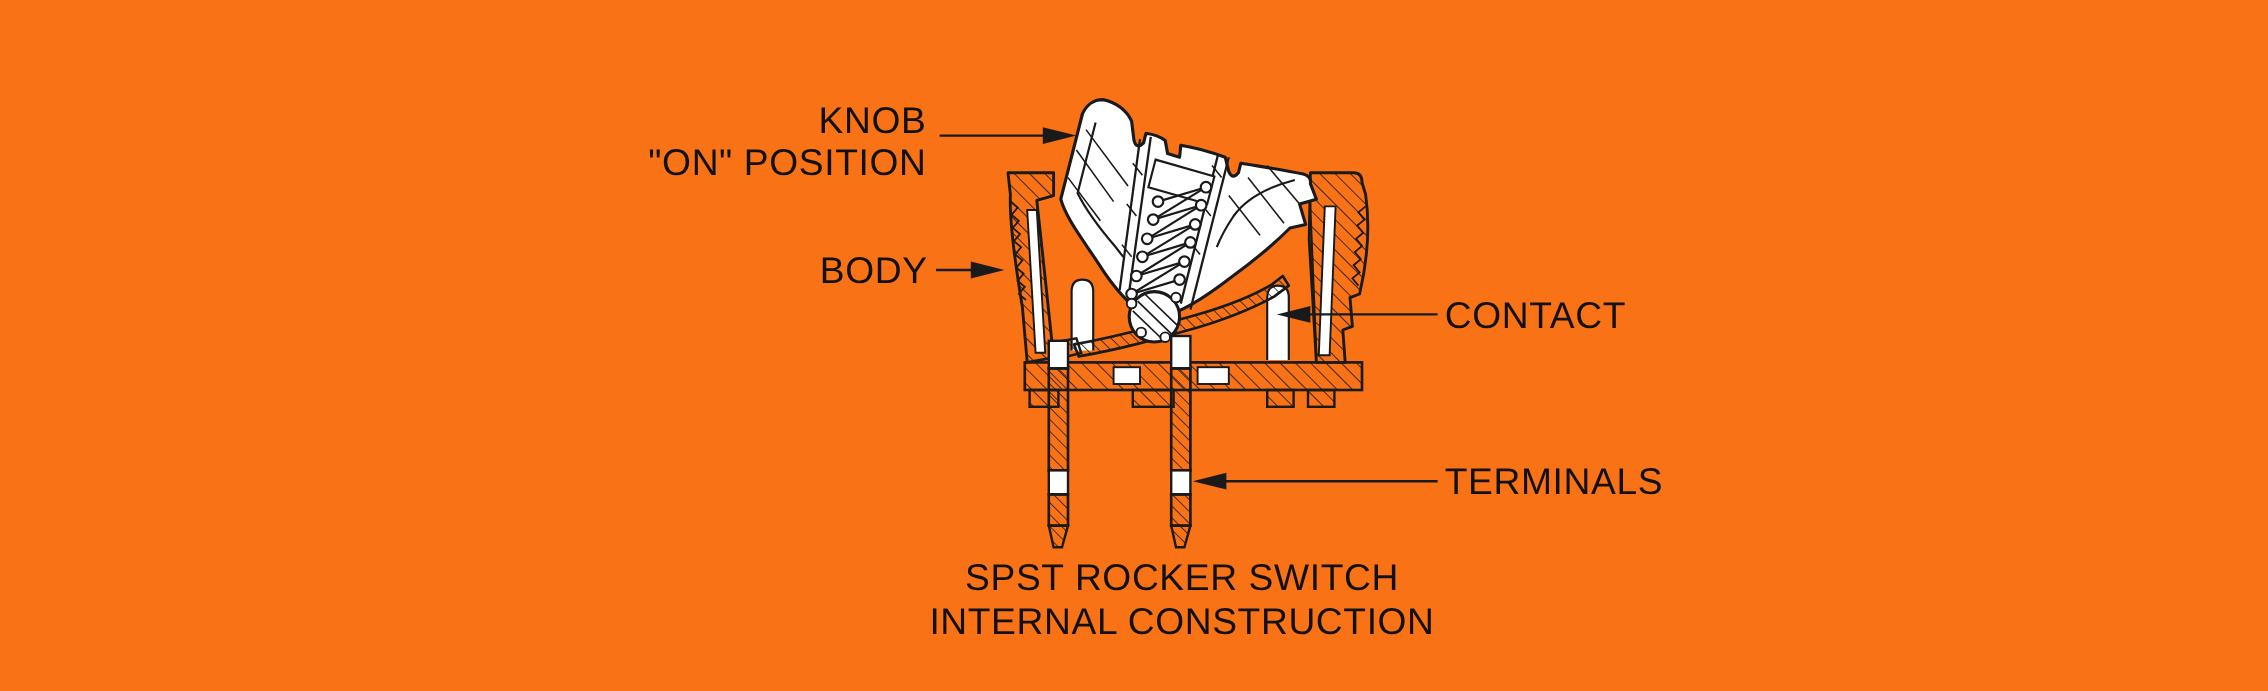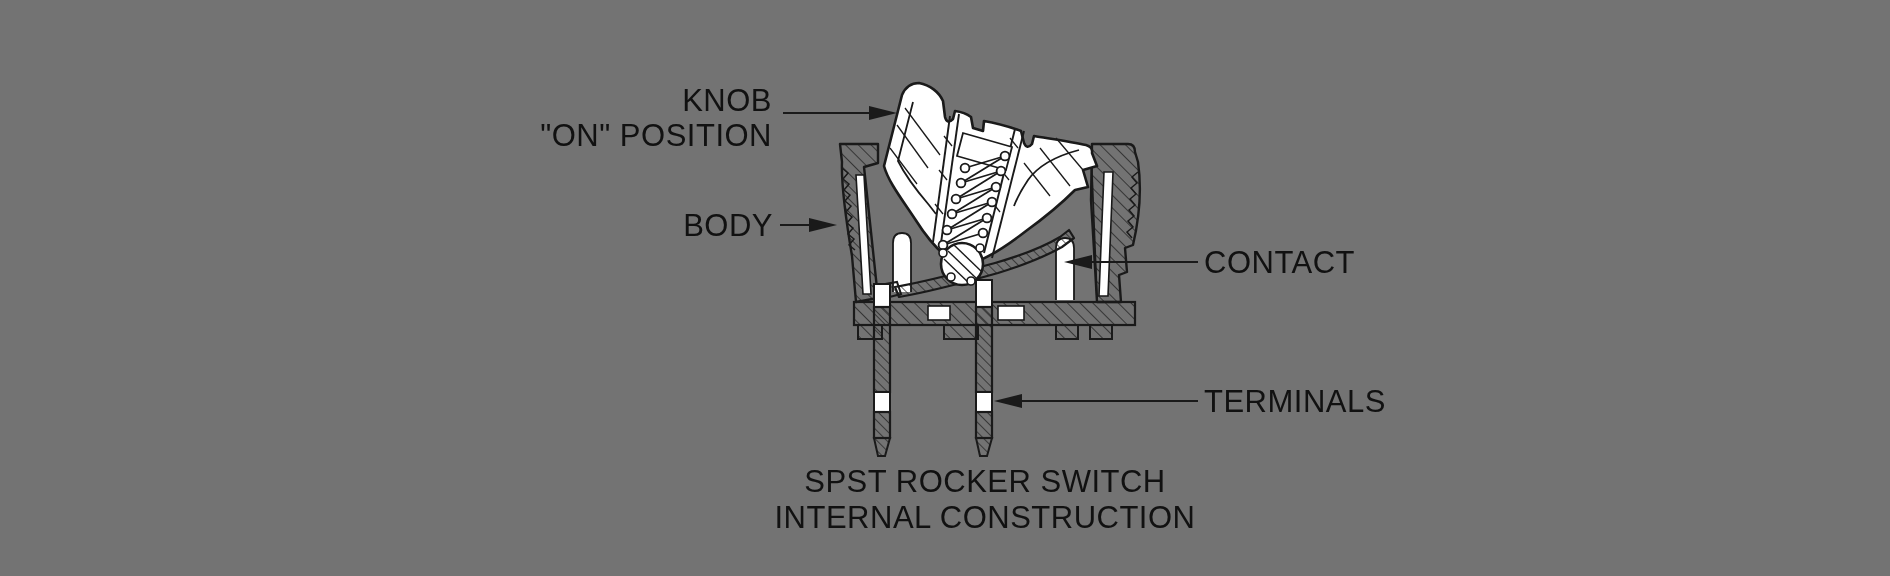--- a/index.html
+++ b/index.html
@@ -1,20 +1,20 @@
 <!DOCTYPE html>
 <html><head>
 <meta charset="utf-8">
 <style>
   html, body { margin: 0; padding: 0; background: #ffffff; }
   .stage {
     position: relative;
     width: 1890px;
     height: 576px;
-    background: #737373;
+    background: #f97316;
     overflow: hidden;
     font-family: "Liberation Sans", sans-serif;
     text-align: right;
   }
   svg { display: block; }
   text {
     font-family: "Liberation Sans", sans-serif;
     fill: #111111;
     letter-spacing: 0.5px;
   }

